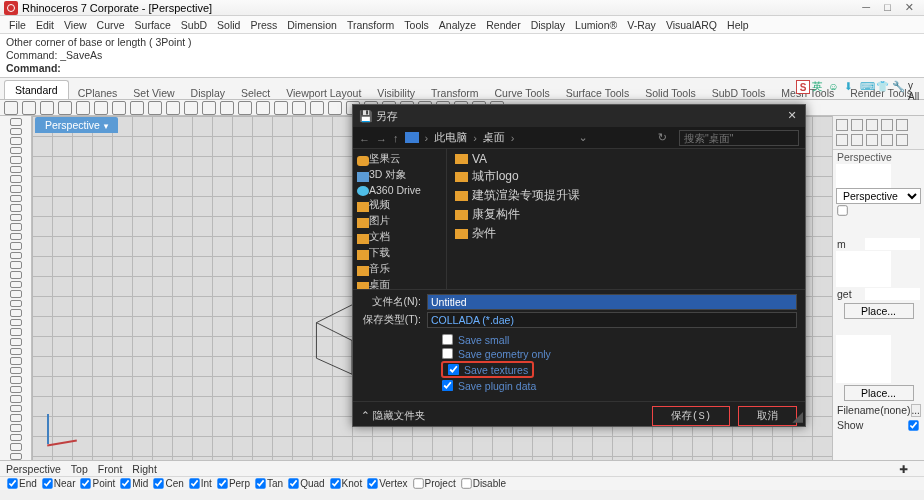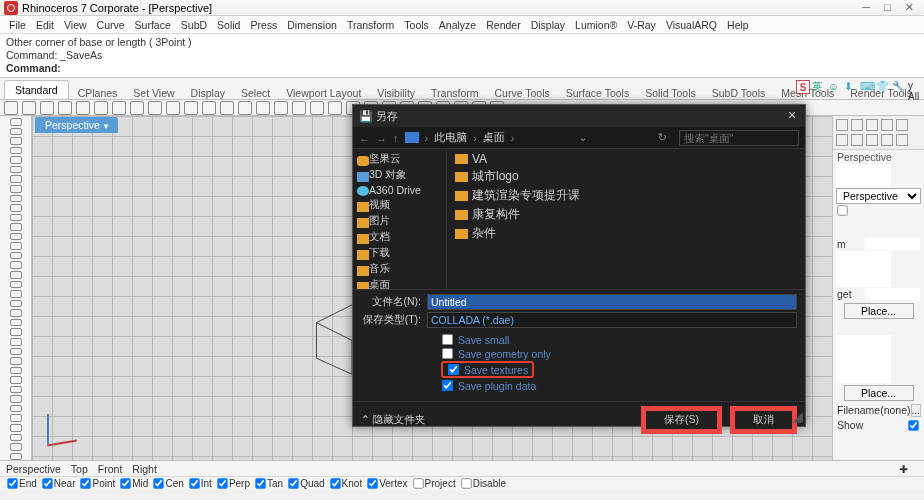--- a/index.html
+++ b/index.html
@@ -70,21 +70,21 @@
 .dlg-fr label{width:60px;text-align:right;font-size:10.5px;margin-right:6px;}
 .dlg-fr input,.dlg-fr select{flex:1;background:#1a1a1a;border:1px solid #444;color:#6ab0ff;font-size:10.5px;padding:1px 3px;}
 .dlg-fr input.sel{background:#2a5ca8;color:#fff;}
 .dlg-opts{padding:2px 0 2px 80px;}
 .dlg-opt{display:flex;align-items:center;gap:4px;font-size:10.5px;color:#5a8acc;margin:1px 0;}
 .dlg-opt input{transform:scale(0.85);}
 .redbox{border:2px solid #e04030;border-radius:3px;padding:0 4px;display:inline-flex;align-items:center;gap:4px;}
 .dlg-foot{display:flex;align-items:center;padding:4px 8px;border-top:1px solid #333;margin-top:4px;}
 .dlg-foot .hide{font-size:10.5px;}
 .dlg-foot .hide::before{content:'⌃ ';}
-.dlg-foot .btn{margin-left:auto;padding:2px 18px;border:5px solid #ef4444;background:#202020;color:#d0d0d0;font-size:10.5px;}
+.dlg-foot .btn{margin-left:auto;padding:2px 18px;border:1px solid #ef4444;background:#202020;color:#d0d0d0;font-size:10.5px;font-family:Liberation Mono, monospace;}
 .dlg-foot .btn+.btn{margin-left:8px;}
 .grip{position:absolute;right:2px;bottom:2px;color:#555;font-size:14px;}
 .bottomtabs{height:16px;background:#f4f4f4;border-top:1px solid #c0c0c0;display:flex;align-items:center;padding:0 6px;font-size:10.5px;color:#333;}
 .bottomtabs span{margin-right:10px;}
 .osnap{height:14px;background:#f4f4f4;border-top:1px solid #d8d8d8;display:flex;align-items:center;padding:0 6px;font-size:10px;color:#333;}
 .os{display:flex;align-items:center;margin-right:4px;}
 .os input{transform:scale(.8);}
 .sp-label{padding:1px 4px;color:#555;}
 .sp-val{width:55px;background:#fff;border:none;font-size:10.5px;padding:0 1px;}
 .sp-ellip{width:16px;text-align:center;border:1px solid #bbb;background:#f0f0f0;font-size:10px;}

